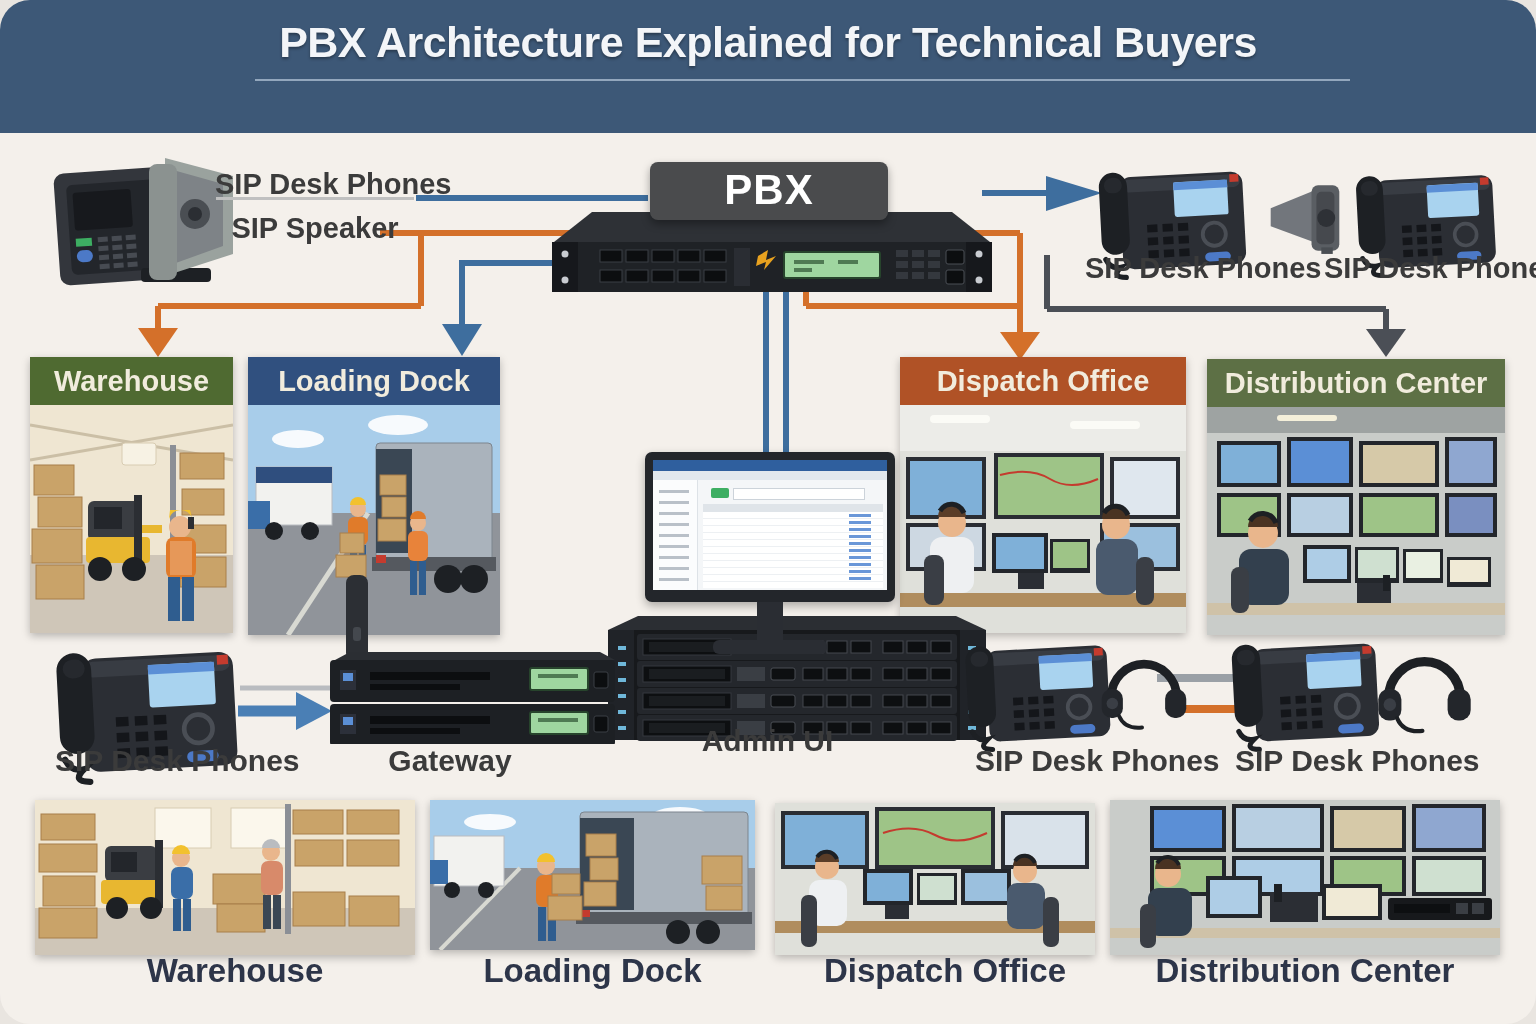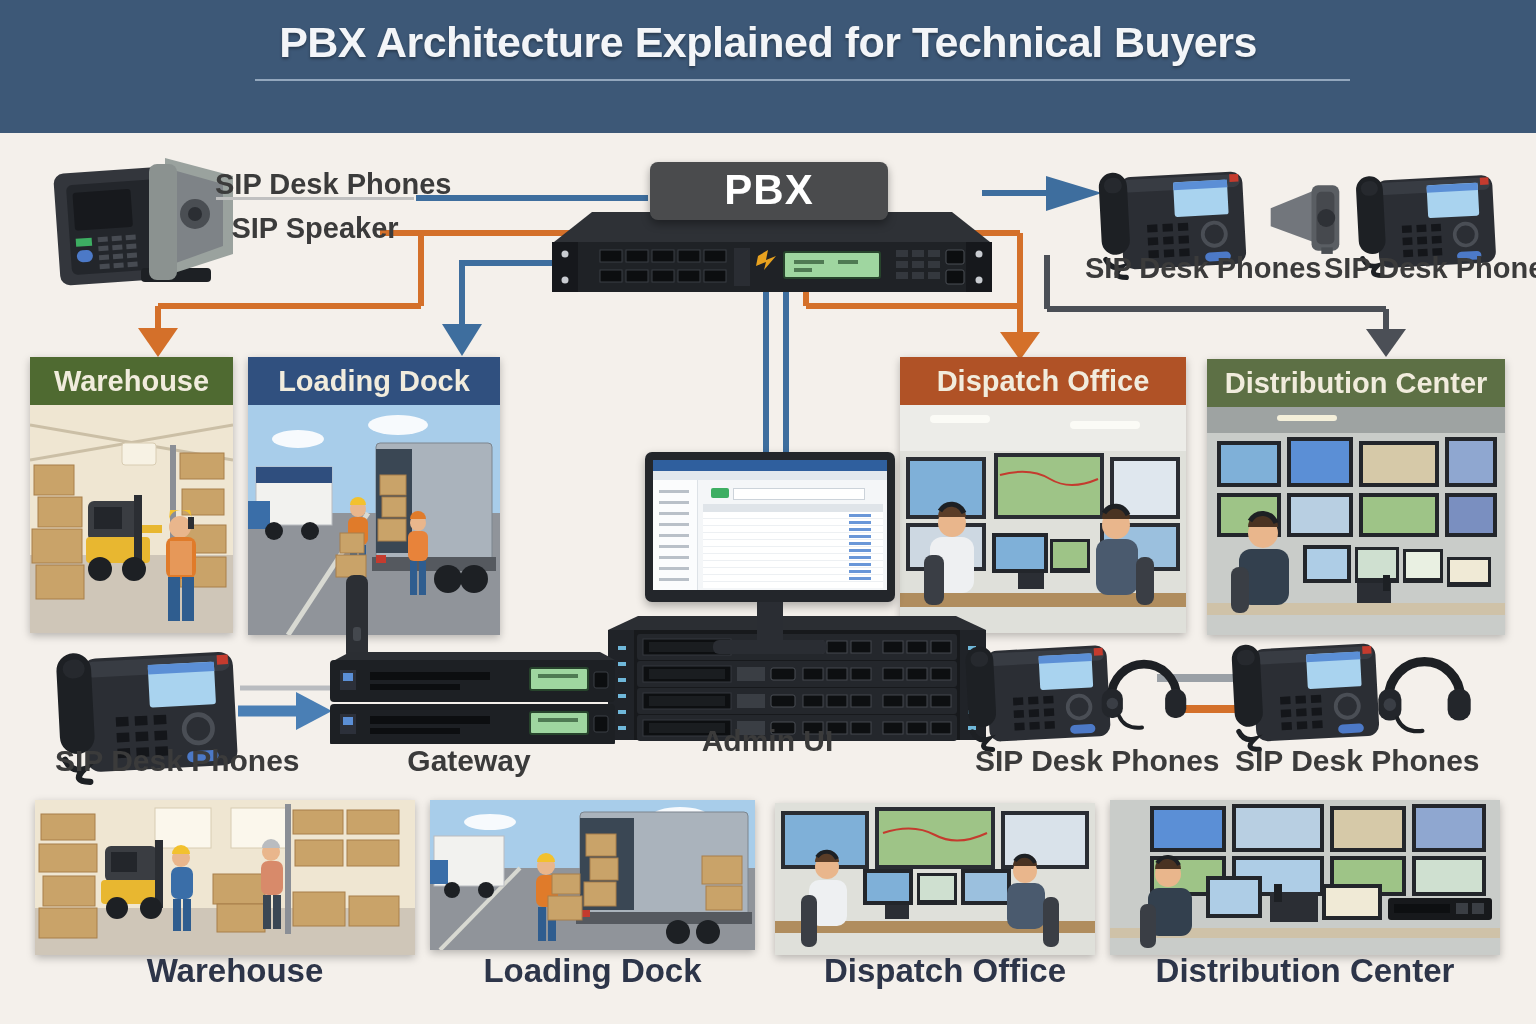--- a/index.html
+++ b/index.html
@@ -1,19 +1,20 @@
 <!DOCTYPE html>
 <html><head>
 <meta charset="utf-8">
 <style>
   html,body{margin:0;padding:0;background:#e9e5e0;}
   .canvas{
     position:relative;width:1536px;height:1024px;overflow:hidden;
     background:#f4f0eb;
     font-family:"Liberation Sans", sans-serif;
+    border-radius:30px;
   }
   .abs{position:absolute;}
   
   .banner{left:0;top:0;width:1536px;height:133px;background:#3d5877;}
   .banner .title{
     position:absolute;left:0;top:18px;width:100%;text-align:center;
     color:#f3f5f8;font-size:43px;font-weight:700;letter-spacing:-.5px;
     text-shadow:0 2px 3px rgba(0,0,0,.35);
   }
   .banner .rule{position:absolute;left:255px;top:79px;width:1095px;height:2px;background:#93a7bd;}
@@ -560,21 +561,21 @@
         <use href="#sym-phone"></use>
       </svg>
   </div>
   <div class="abs" style="left:1372px;top:642px;z-index:2">
     <svg width="105" height="98" viewBox="0 0 100 92">
         <use href="#sym-headset"></use>
       </svg>
   </div>
 
   <div class="abs lbl lbl-30" style="left:55px;top:744px;width:235px;z-index:2">SIP Desk Phones</div>
-  <div class="abs lbl lbl-30" style="left:374px;top:744px;width:190px;z-index:2">Gateway</div>
+  <div class="abs lbl lbl-30" style="left:355px;top:744px;width:190px;z-index:2">Gateway</div>
   <div class="abs lbl lbl-30" style="left:665px;top:724px;width:205px;z-index:2">Admin UI</div>
   <div class="abs lbl lbl-30" style="left:975px;top:744px;width:215px;z-index:2">SIP Desk Phones</div>
   <div class="abs lbl lbl-30" style="left:1235px;top:744px;width:225px;z-index:2">SIP Desk Phones</div>
 
   <div class="abs panel" style="left:35px;top:800px;z-index:2">
     <svg width="380" height="155" viewBox="0 0 380 155">
       <rect width="380" height="155" fill="#efe6d2"></rect>
       <rect x="120" y="8" width="56" height="40" fill="#fbf7ec" stroke="#d8ccb2"></rect>
       <rect x="196" y="8" width="56" height="40" fill="#fbf7ec" stroke="#d8ccb2"></rect>
       <rect x="0" y="108" width="380" height="47" fill="#cfc6b8"></rect>

